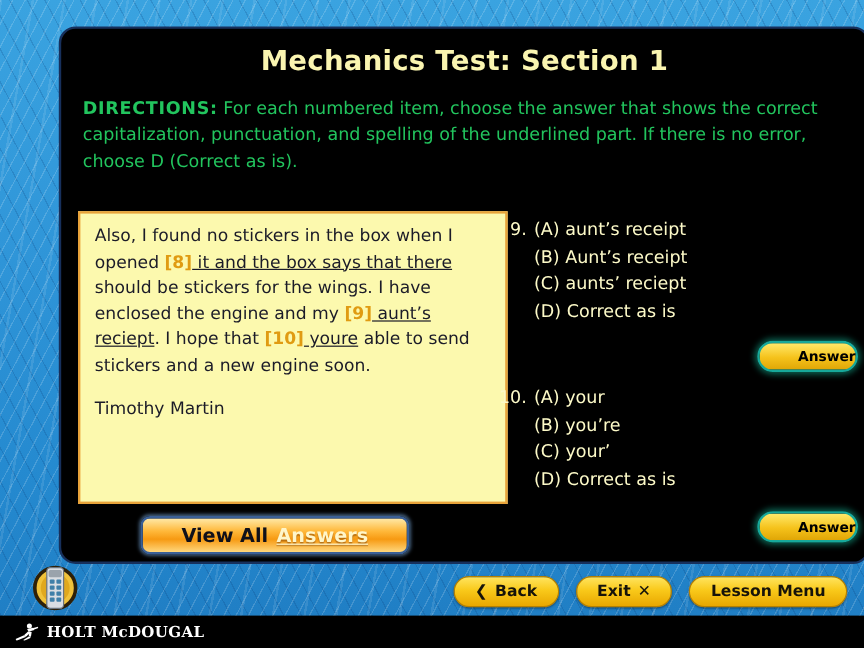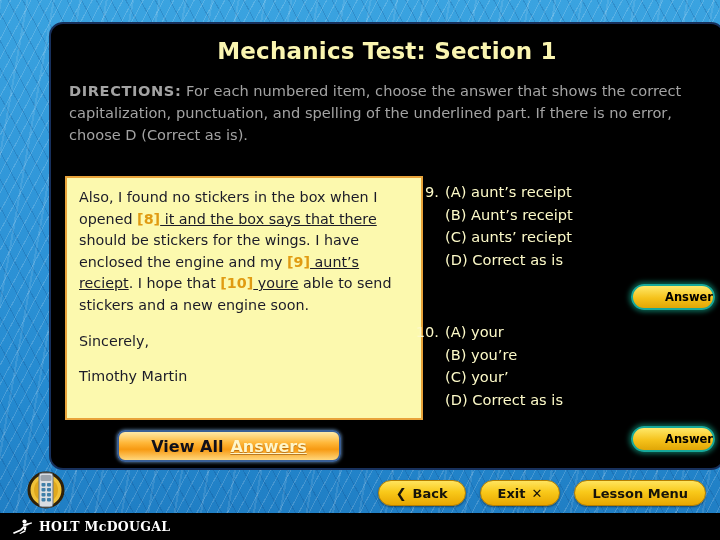--- a/index.html
+++ b/index.html
@@ -54,21 +54,21 @@
     font-size:23px;
     font-weight:bold;
     letter-spacing:0.2px;
     font-family:"DejaVu Sans", sans-serif;
   }
 
   #directions {
     position:absolute;
     left:18px; top:56px;
     width:620px;
-    color:#a3a3a3;
+    color:#22c55e;
     font-size:14.6px;
     line-height:22px;
     font-family:"DejaVu Sans", sans-serif;
   }
   #directions b { font-weight:bold; letter-spacing:0.6px; }
 
   
   #passage {
     position:absolute;
     left:14px; top:152px;
@@ -204,21 +204,20 @@
   <div id="panel">
 
     <div id="slide-title">Mechanics Test: Section 1</div>
 
     <div id="directions">
       <b>DIRECTIONS:</b><span> For each numbered item, choose the answer that shows the correct capitalization, punctuation, and spelling of the underlined part. If there is no error, choose D (Correct as is).</span>
     </div>
 
     <div id="passage">
       <p><span>Also, I found no stickers in the box when I opened </span><span class="num">[8]</span><span class="ul"> it and the box says that there</span><span> should be stickers for the wings. I have enclosed the engine and my </span><span class="num">[9]</span><span class="ul"> aunt’s reciept</span><span>. I hope that </span><span class="num">[10]</span><span class="ul"> youre</span><span> able to send stickers and a new engine soon.</span></p>
-      <p class="sig">Sincerely,</p>
       <p class="sig">Timothy Martin</p>
     </div>
 
     <div class="question" id="q9">
       <div class="q-row">
         <span class="q-label">9.</span>
         <span>(A)</span>&nbsp;<span>aunt’s receipt</span>
       </div>
       <div class="q-row">
         <span class="q-opt-indent"></span>

